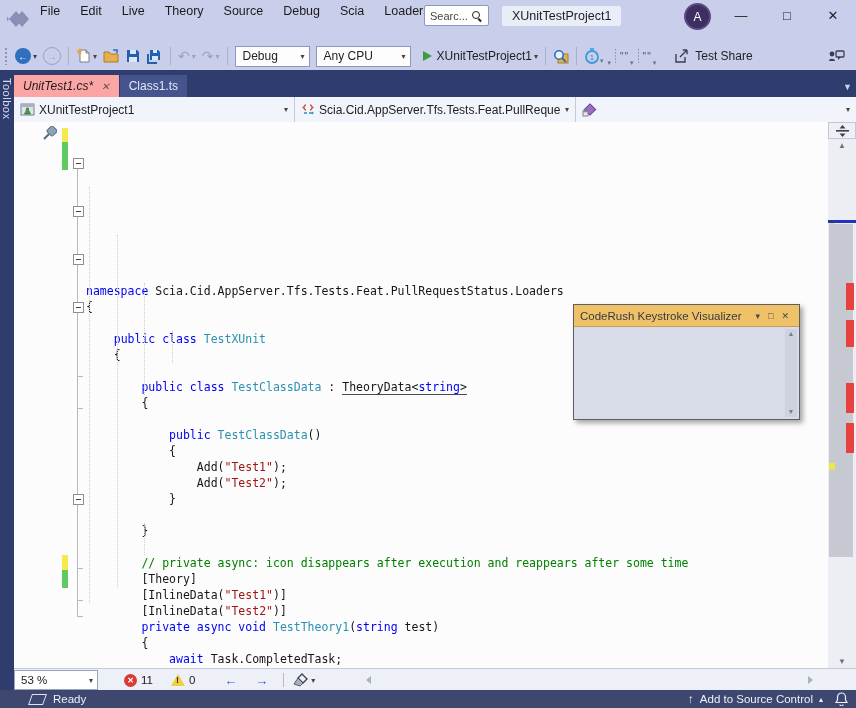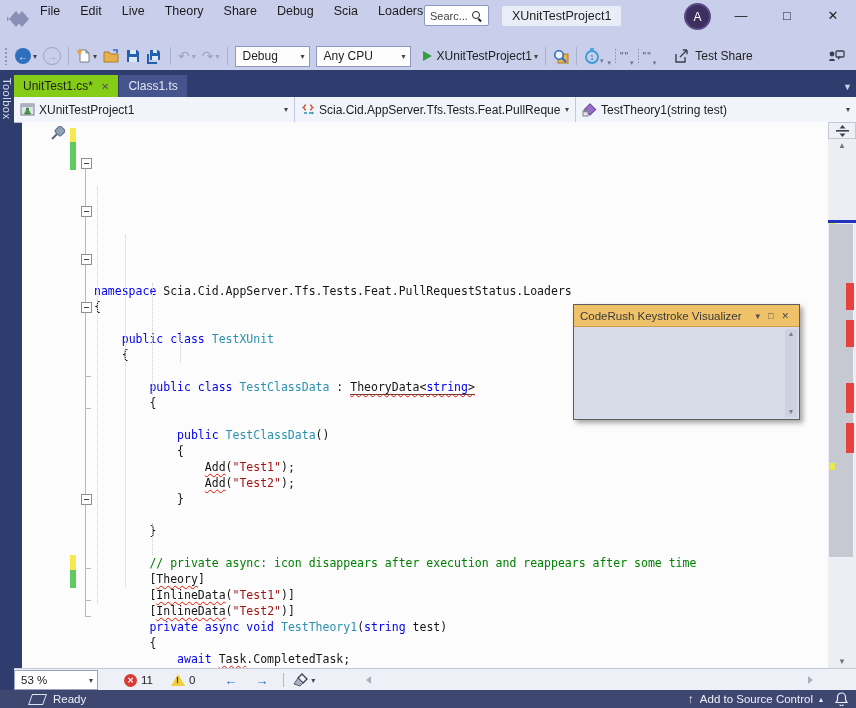--- a/index.html
+++ b/index.html
@@ -47,47 +47,47 @@
   .quote{font-size:10px;color:#555;letter-spacing:1px;margin:0 1px;}
   .dotcol{width:3px;height:16px;background-image:radial-gradient(#8b93b8 0.8px,transparent 1px);background-size:3px 3.2px;margin:0 2px;}
 
   
   .main{position:absolute;left:0;top:70px;width:856px;height:620px;background:#2e3d6e;}
   .toolbox-strip{position:absolute;left:0;top:0;width:14px;height:620px;background:#2e3d6e;}
   .toolbox-label{writing-mode:vertical-rl;color:#d7dcee;font-size:11px;padding:8px 1px;letter-spacing:.5px;}
 
   .tabstrip{position:absolute;left:14px;top:4px;height:23px;display:flex;align-items:flex-end;}
   .tab{height:22px;display:flex;align-items:center;padding:0 9px;font-size:12px;margin-right:1px;background:#45548c;color:#e3e7f4;}
-  .tab.active{background:#84cc16;color:#1e1e1e;}
+  .tab.active{background:#fca5a5;color:#1e1e1e;font-style:italic;}
   .tab-close{margin-left:8px;font-size:10px;color:#555;}
   .doc-overflow{position:absolute;right:4px;top:12px;color:#cdd3ea;font-size:9px;}
 
   .navbar{position:absolute;left:14px;top:27px;width:842px;height:25px;background:#f2f4fb;
      border-bottom:1px solid #b9c0d8;display:flex;font-size:12px;color:#222;}
   .navcombo{flex:1;display:flex;align-items:center;padding:0 6px;border-right:1px solid #c3c9dd;overflow:hidden;white-space:nowrap;}
   .navcombo:last-child{border-right:0;}
   .navcombo .lbl{overflow:hidden;white-space:nowrap;flex:1;margin:0 4px;}
   .navcombo .caret{margin-left:auto;}
 
   
-  .editor{position:absolute;left:22px;top:52px;width:814px;height:546px;background:#fcfcfc;overflow:hidden;}
+  .editor{position:absolute;left:14px;top:52px;width:814px;height:546px;background:#fcfcfc;overflow:hidden;}
   .chbar{position:absolute;width:6px;left:48px;}
   .chbar.y{background:#f5e94d;}
   .chbar.g{background:#5fca5f;}
   .screwdriver{position:absolute;left:28px;top:4px;}
   .fold-col{position:absolute;left:58px;top:33px;width:13px;height:470px;}
   .fold-box{position:absolute;left:1px;width:9px;height:9px;background:#fff;border:1px solid #8f8f8f;}
   .fold-box::after{content:"";position:absolute;left:2px;right:2px;top:4px;border-top:1px solid #444;}
   .fold-line{position:absolute;left:5px;top:13px;height:443px;border-left:1px solid #b9b9b9;}
   .fold-end{position:absolute;left:5px;width:5px;height:6px;border-left:1px solid #b9b9b9;border-bottom:1px solid #b9b9b9;}
   .code{position:absolute;left:72px;top:33px;right:0;font-family:"DejaVu Sans Mono",monospace;
      font-size:11.5px;line-height:16px;white-space:pre;color:#111;}
   .cl{height:16px;}
   .k{color:#0000f0;}.t{color:#2b91af;}.s{color:#a31515;}.c{color:#008000;}.p{color:#161616;}
-  .sq{text-decoration:underline;text-decoration-style:wavy;text-decoration-color:#e51400;text-decoration-thickness:1px;text-underline-offset:2px;margin-top:16px;}
+  .sq{text-decoration-style:wavy;text-decoration-color:#e51400;text-decoration-thickness:1px;text-underline-offset:2px;margin-top:16px;}
   .ln{border-bottom:1px solid #4a4a4a;}
   .guide{position:absolute;border-left:1px dotted #cfcfcf;width:0;}
 
   
   .splitter{position:absolute;left:828px;top:52px;width:28px;height:17px;background:#eef0f5;border:1px solid #c4c8d6;box-sizing:border-box;display:flex;align-items:center;justify-content:center;}
   .vscroll{position:absolute;left:828px;top:69px;width:28px;height:529px;background:#eceef3;}
   .vs-arrow{position:absolute;left:0;width:28px;height:13px;color:#70757e;font-size:8px;text-align:center;line-height:13px;}
   .vthumb{position:absolute;left:1px;top:85px;width:24px;height:333px;background:#c6c9d1;}
   .caretline{position:absolute;left:0;top:81px;width:28px;height:3px;background:#2233bb;}
   .mark{position:absolute;width:8px;left:18px;}
@@ -138,21 +138,21 @@
       <svg width="24" height="22" viewBox="0 0 24 22">
           <path d="M2 9 L9 1 L12 4.5 L15 1 L22 9 L15 17 L12 13.5 L9 17 Z M0 6.5 L2 9 L0 11.5 Z" fill="#8890b5"></path>
         </svg>
     </div>
     <div class="menu-rows">
       <div class="menu-row r1">
           <span class="menu-item">File</span>
           <span class="menu-item">Edit</span>
           <span class="menu-item">Live</span>
           <span class="menu-item">Theory</span>
-          <span class="menu-item">Share</span>
+          <span class="menu-item">Source</span>
           <span class="menu-item">Debug</span>
           <span class="menu-item">Scia</span>
           <span class="menu-item">Loaders</span>
         </div>
     </div>
     <div class="searchbox">
       <input readonly="" value="Searc..." style="">
       <span class="mag"></span>
     </div>
     <div class="win-title">XUnitTestProject1</div>
@@ -302,21 +302,20 @@
           </svg>
         <span class="lbl">Scia.Cid.AppServer.Tfs.Tests.Feat.PullRequestS</span>
         <span class="caret">▾</span>
       </div>
       <div class="navcombo">
         <svg width="15" height="14" viewBox="0 0 15 14">
             <rect x="4" y="2.5" width="8" height="8" transform="rotate(45 8 6.5)" fill="#9b6bc8" stroke="#6a3f96"></rect>
             <rect x="1" y="8" width="5" height="5" fill="#e8e9ef" stroke="#7a7f8e"></rect>
             <rect x="2.2" y="6.8" width="2.6" height="2" fill="none" stroke="#7a7f8e"></rect>
           </svg>
-        <span class="lbl">TestTheory1(string test)</span>
         <span class="caret">▾</span>
       </div>
     </div>
 
     <div class="editor">
       <div class="screwdriver">
         <svg width="15" height="15" viewBox="0 0 15 15">
             <path d="M2 13 L7 8" stroke="#5c6b7d" stroke-width="2.2"></path>
             <rect x="6" y="1" width="8" height="8" rx="2" transform="rotate(45 10 5)" fill="#8fa3b8" stroke="#5c6b7d"></rect>
           </svg>

